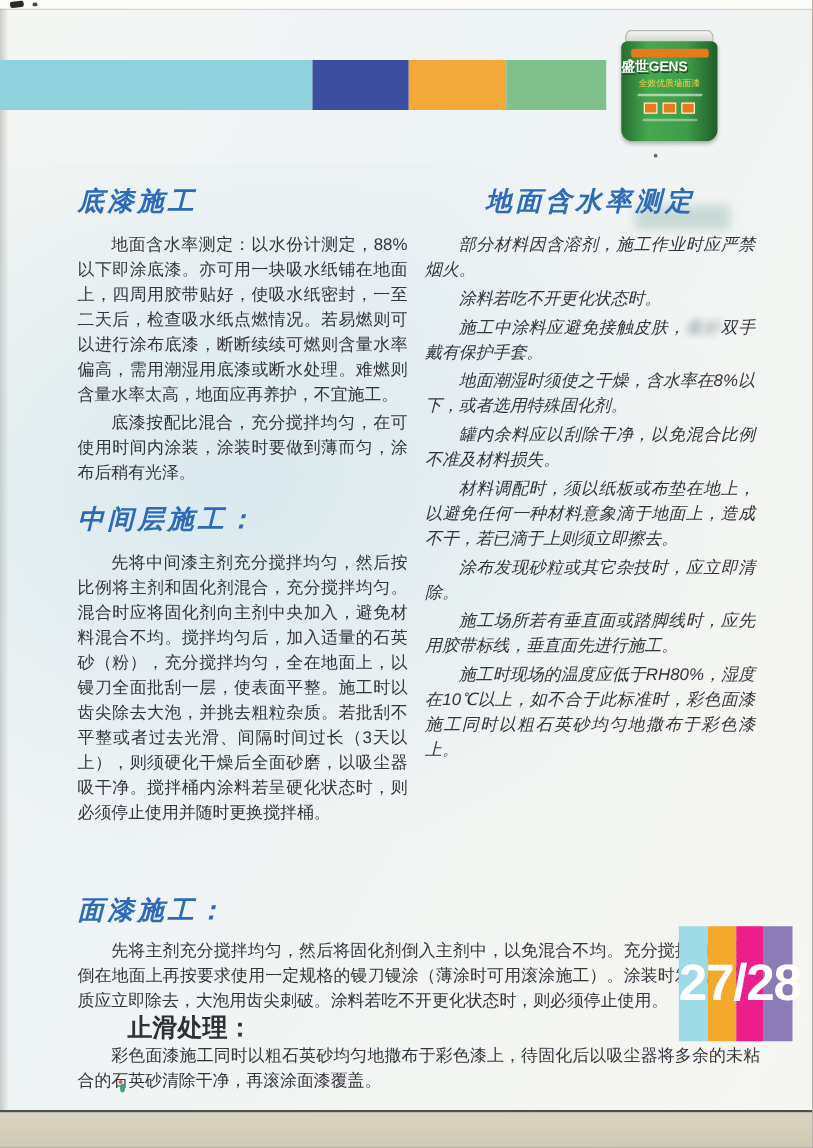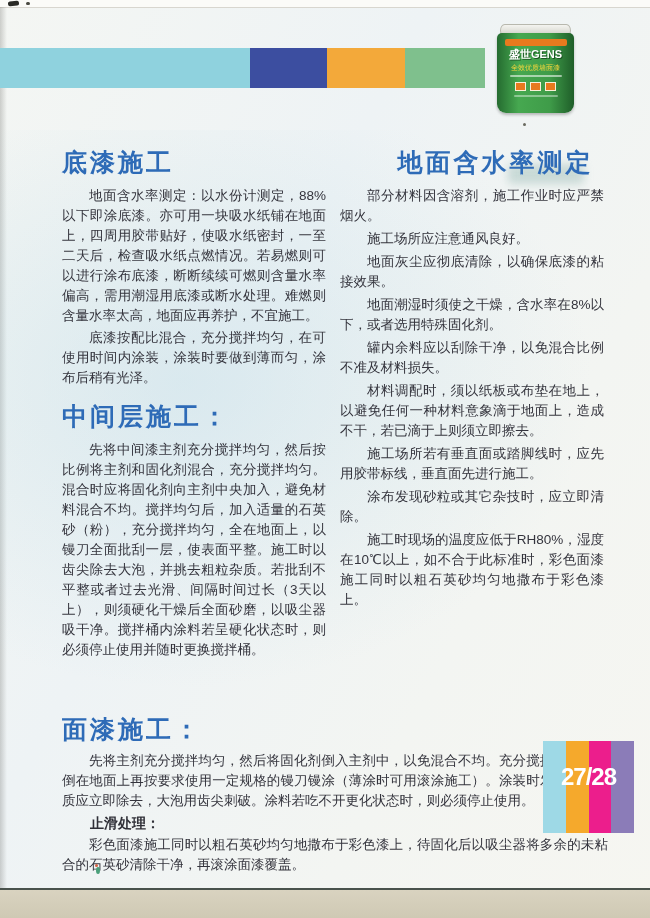--- a/index.html
+++ b/index.html
@@ -23,52 +23,52 @@
   .stripe.s2{width:78px;}
   .stripe.s3{width:80px;}
   
   .can{position:absolute;left:497px;top:24px;width:77px;height:92px;}
   .can-lid{position:absolute;left:3px;top:0;width:71px;height:13px;border-radius:5px/7px;
         background:linear-gradient(#f4f4f0,#cfcfc6);border:1px solid #b8b8ae;box-sizing:border-box;}
   .can-body{position:absolute;left:0;top:9px;width:77px;height:80px;border-radius:5px 5px 9px 9px;
         background:linear-gradient(90deg,#256c30,#46a850 28%,#3f9c49 68%,#1f5e29);
         box-shadow:0 2px 3px rgba(0,0,0,.25);overflow:hidden;}
   .can-band{margin:6px auto 2px;width:62px;height:7px;background:#e87a1e;border-radius:2px;}
-  .can-brand{text-align:center;color:#ffffff;font-weight:bold;font-size:11px;line-height:12px;
+  .can-brand{text-align:left;color:#ffffff;font-weight:bold;font-size:11px;line-height:12px;
         text-shadow:1px 1px 0 #1c5424;letter-spacing:0;}
   .can-name{text-align:center;color:#f6d63c;font-size:7px;line-height:9px;margin-top:3px;}
   .can-line{margin:3px auto 0;width:52px;height:2px;background:rgba(255,255,255,.55);border-radius:1px;}
   .can-badges{display:flex;justify-content:center;gap:4px;margin-top:5px;}
   .can-badge{width:9px;height:7px;background:#e87a1e;border:1px solid #f8f0d8;}
   .can-line2{margin:4px auto 0;width:44px;height:2px;background:rgba(255,255,255,.4);border-radius:1px;}
   .can-speck{position:absolute;left:26px;top:99px;width:3px;height:3px;border-radius:50%;background:#6a6a60;}
   
   .col{position:absolute;top:150px;width:264px;color:#34343d;font-size:13.5px;line-height:20px;
         text-align:justify;}
   .col-left{left:62px;}
   .col-right{left:340px;}
-  h2.sec{margin:0 0 12px 0;font-size:25px;line-height:24px;color:#2e6bb7;font-weight:bold;letter-spacing:3px;}
+  h2.sec{margin:0 0 12px 0;font-size:21px;line-height:24px;color:#2e6bb7;font-weight:bold;letter-spacing:3px;font-style:italic;}
   h2.sec.indent{ text-indent:2.3em; }
   h2.sec.mid{margin-top:16px;}
   .col p{margin:0 0 2px 0;text-indent:2em;}
-  .col-right p{margin:0 0 3px 0;}
+  .col-right p{margin:0 0 3px 0;font-style:italic;}
   .blurred-word{filter:blur(2.5px);color:#8d999e;}
   .stamp-smudge{position:absolute;left:508px;top:164px;width:76px;height:20px;
         background:rgba(110,160,150,.30);filter:blur(4px);border-radius:4px;}
   
   .fullwide{position:absolute;left:62px;top:717px;width:546px;color:#34343d;font-size:13.5px;
         line-height:20px;text-align:justify;}
   .fullwide h2.sec{margin-bottom:10px;}
   .fullwide p{margin:0 0 2px 0;text-indent:2em;}
-  .subhead{font-weight:bold;color:#2f2f37;font-size:14px;text-indent:0;margin:2px 0 2px 0;}
+  .subhead{font-weight:bold;color:#2f2f37;font-size:20px;text-indent:0;margin:2px 0 2px 0;}
   
   .page-badge{position:absolute;left:543px;top:741px;width:91px;height:92px;display:flex;}
   .page-badge .bstripe{width:25%;height:100%;}
   .badge-num{position:absolute;left:0;top:22px;width:91px;text-align:center;color:#ffffff;
-        font-size:24px;font-weight:bold;letter-spacing:-1px;font-family:"Liberation Sans",sans-serif;}
+        font-size:41px;font-weight:bold;letter-spacing:-1px;font-family:"Liberation Sans",sans-serif;}
   
   .bottom-line{position:absolute;left:0;top:888px;width:650px;height:2px;background:#49524c;}
   .bottom-strip{position:absolute;left:0;top:890px;width:650px;height:28px;
         background:linear-gradient(#d9d3c0,#cfc9b4);}
   .ink-speck{position:absolute;left:94px;top:864px;width:6px;height:12px;}
   .ink-speck i{position:absolute;display:block;border-radius:50%;}
   .ink-speck .g{left:2px;top:3px;width:4px;height:7px;background:#4aa07a;}
   .ink-speck .r{left:1px;top:0;width:3px;height:3px;background:#d06040;}
 </style>
 </head>
@@ -113,27 +113,27 @@
     <h2 class="sec">底漆施工</h2>
     <p>地面含水率测定：以水份计测定，88%以下即涂底漆。亦可用一块吸水纸铺在地面上，四周用胶带贴好，使吸水纸密封，一至二天后，检查吸水纸点燃情况。若易燃则可以进行涂布底漆，断断续续可燃则含量水率偏高，需用潮湿用底漆或断水处理。难燃则含量水率太高，地面应再养护，不宜施工。</p>
     <p>底漆按配比混合，充分搅拌均匀，在可使用时间内涂装，涂装时要做到薄而匀，涂布后稍有光泽。</p>
     <h2 class="sec mid">中间层施工：</h2>
     <p>先将中间漆主剂充分搅拌均匀，然后按比例将主剂和固化剂混合，充分搅拌均匀。混合时应将固化剂向主剂中央加入，避免材料混合不均。搅拌均匀后，加入适量的石英砂（粉），充分搅拌均匀，全在地面上，以镘刀全面批刮一层，使表面平整。施工时以齿尖除去大泡，并挑去粗粒杂质。若批刮不平整或者过去光滑、间隔时间过长（3天以上），则须硬化干燥后全面砂磨，以吸尘器吸干净。搅拌桶内涂料若呈硬化状态时，则必须停止使用并随时更换搅拌桶。</p>
   </div>
 
   <div class="col col-right">
     <h2 class="sec indent">地面含水率测定</h2>
     <p>部分材料因含溶剂，施工作业时应严禁烟火。</p>
-    <p>施工场所应注意通风良好。</p>
-    <p>地面灰尘应彻底清除，以确保底漆的粘接效果。</p>
+    <p>涂料若吃不开更化状态时。</p>
+    <p><span>施工中涂料应避免接触皮肤，</span><span class="blurred-word">最好</span><span>双手戴有保护手套。</span></p>
     <p>地面潮湿时须使之干燥，含水率在8%以下，或者选用特殊固化剂。</p>
     <p>罐内余料应以刮除干净，以免混合比例不准及材料损失。</p>
     <p>材料调配时，须以纸板或布垫在地上，以避免任何一种材料意象滴于地面上，造成不干，若已滴于上则须立即擦去。</p>
+    <p>涂布发现砂粒或其它杂技时，应立即清除。</p>
     <p>施工场所若有垂直面或踏脚线时，应先用胶带标线，垂直面先进行施工。</p>
-    <p>涂布发现砂粒或其它杂技时，应立即清除。</p>
     <p>施工时现场的温度应低于RH80%，湿度在10℃以上，如不合于此标准时，彩色面漆施工同时以粗石英砂均匀地撒布于彩色漆上。</p>
   </div>
 
   <div class="fullwide">
     <h2 class="sec">面漆施工：</h2>
     <p>先将主剂充分搅拌均匀，然后将固化剂倒入主剂中，以免混合不均。充分搅拌均匀后，倒在地面上再按要求使用一定规格的镘刀镘涂（薄涂时可用滚涂施工）。涂装时发现砂粒杂质应立即除去，大泡用齿尖刺破。涂料若吃不开更化状态时，则必须停止使用。</p>
     <p class="subhead">止滑处理：</p>
     <p>彩色面漆施工同时以粗石英砂均匀地撒布于彩色漆上，待固化后以吸尘器将多余的未粘合的石英砂清除干净，再滚涂面漆覆盖。</p>
   </div>
 

